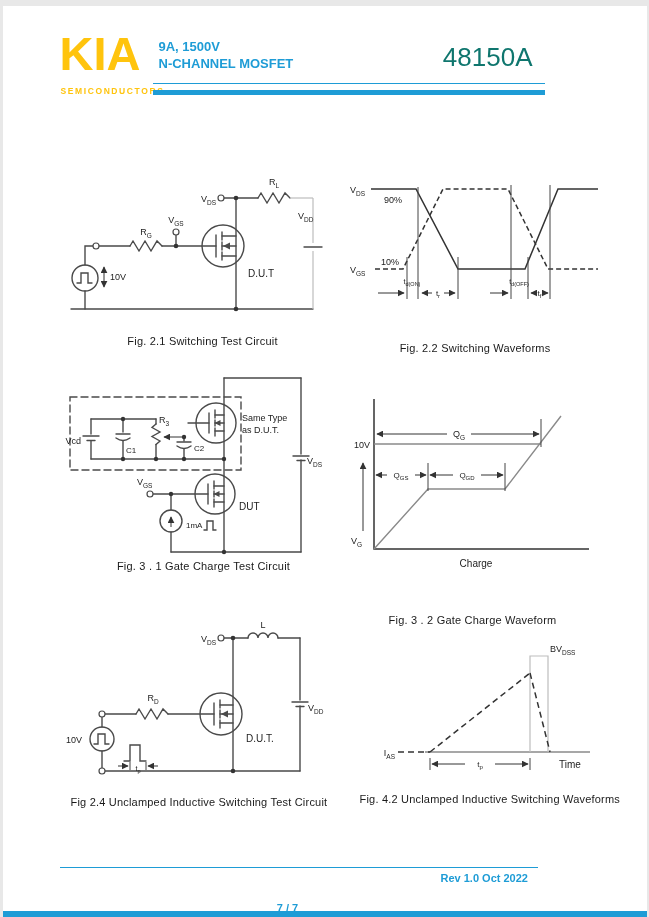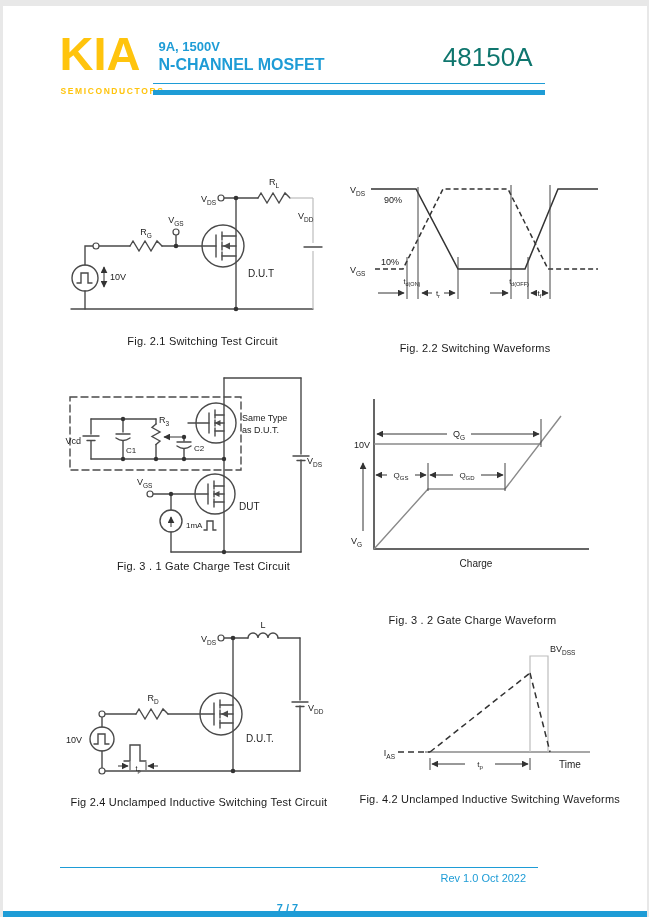--- a/index.html
+++ b/index.html
@@ -4,29 +4,29 @@
 <style>
   html,body{margin:0;padding:0;background:#e8e8e8;}
   .page{position:relative;width:644px;height:917px;background:#ffffff;
         font-family:"Liberation Sans",sans-serif;overflow:hidden;margin:6px auto;}
   
   .logo{position:absolute;left:57px;top:24px;font-size:47px;font-weight:bold;
         color:#FFC40D;letter-spacing:0px;line-height:1;}
   .logo-sub{position:absolute;left:58px;top:80px;font-size:8.5px;font-weight:bold;
         color:#FFC40D;letter-spacing:1.6px;}
   .spec1{position:absolute;left:156px;top:33px;font-size:13px;font-weight:bold;color:#1E9CD6;}
-  .spec2{position:absolute;left:156px;top:50px;font-size:16px;font-weight:bold;color:#1E9CD6;}
+  .spec2{position:absolute;left:156px;top:50px;font-size:13px;font-weight:bold;color:#1E9CD6;}
   .partno{position:absolute;right:114px;top:36px;font-size:26px;font-weight:500;color:#0f766e;}
   .hline-thin{position:absolute;left:150px;top:77px;width:392px;height:1px;background:#1E9CD6;}
   .hline-thick{position:absolute;left:150px;top:84px;width:392px;height:5px;background:#1E9CD6;}
   
   .fline{position:absolute;left:57px;top:861px;width:478px;height:1px;background:#1E9CD6;}
   .pagenum{position:absolute;left:255px;top:896px;width:60px;text-align:center;
         font-size:11px;font-weight:bold;color:#1E9CD6;}
-  .rev{position:absolute;left:438px;top:866px;font-size:11px;font-weight:normal;color:#1E9CD6;}
+  .rev{position:absolute;left:438px;top:866px;font-size:11px;font-weight:bold;color:#1E9CD6;}
   .bottombar{position:absolute;left:0;top:905px;width:649px;height:12px;background:#1E9CD6;}
   
   .fig{position:absolute;}
   .cap{position:absolute;font-size:11px;color:#1a1a1a;letter-spacing:.2px;}
   .cap.center{text-align:center;}
   
   .w{stroke:#4a4a4a;stroke-width:1.4;fill:none;stroke-linecap:round;}
   .wf{stroke:#333;stroke-width:1.5;fill:none;}
   .lt{stroke:#bdbdbd;stroke-width:1.2;fill:none;}
   .gy{stroke:#8a8a8a;stroke-width:1.4;fill:none;}

